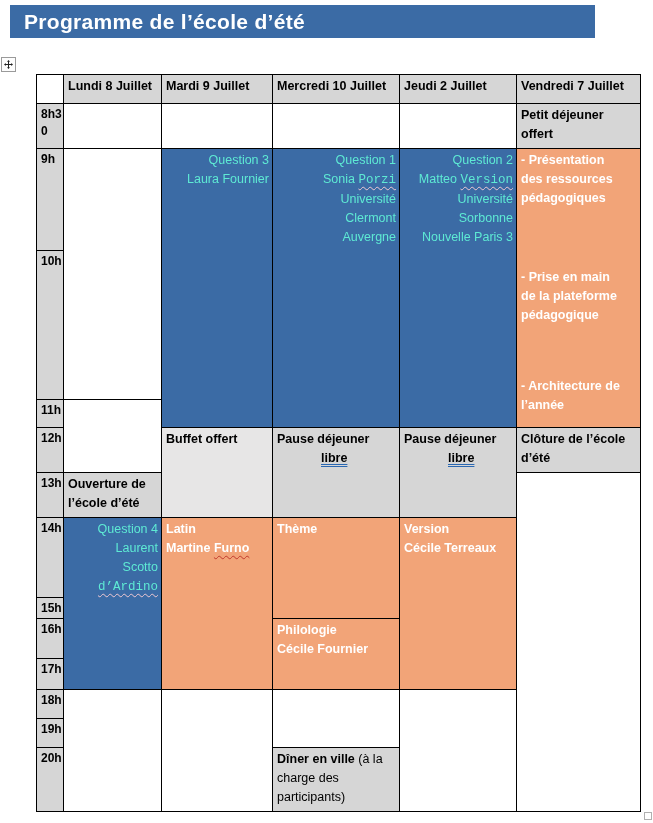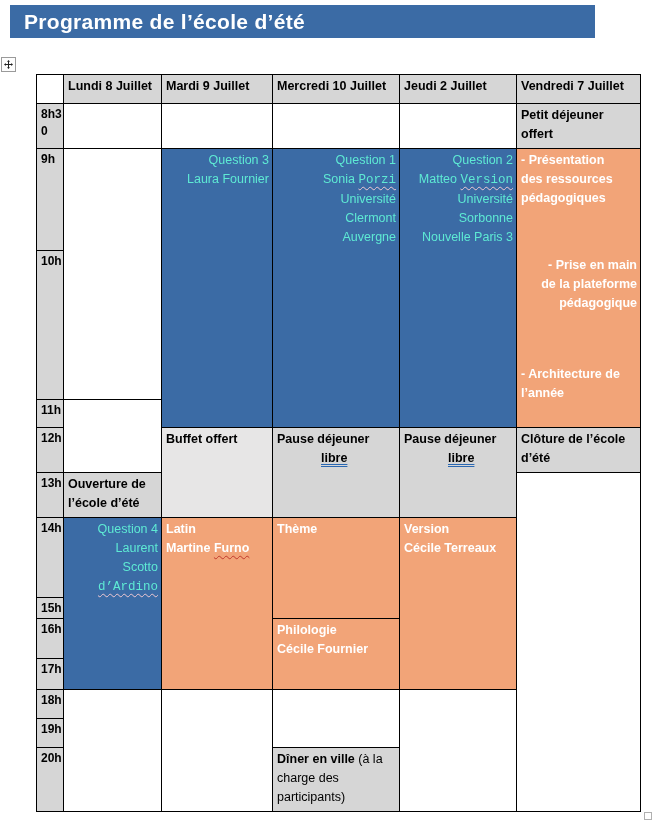--- a/index.html
+++ b/index.html
@@ -34,21 +34,21 @@
   .txt{white-space:pre-line;}
   .hd .txt{white-space:nowrap;}
   .g{background:var(--gray);font-weight:bold;}
   .lg{background:var(--gray-light);font-weight:bold;}
   .hd{background:var(--gray);font-weight:bold;}
   .time{background:var(--gray);font-weight:bold;font-size:12px;line-height:17px;padding:2px 0 1px 4px;}
   .brk .txt{word-break:break-all;}
   .bl{background:var(--blue);color:#5eead4;text-align:right;}
   .or{background:var(--orange);color:#fff;font-weight:bold;}
   .vm .para{margin:0;}
-  .vm .para:nth-child(2){margin-top:48px;text-align:right;}
+  .vm .para:nth-child(2){margin-top:60px;}
   .vm .para:nth-child(3){margin-top:52px;}
   .sq{text-decoration-line:underline;text-decoration-style:wavy;text-decoration-thickness:1px;text-underline-offset:3px;}
   .sq-light{text-decoration-color:#f0c8d2;font-family:Liberation Mono, monospace;}
   .sq-red{text-decoration-color:#c0392b;}
   .grammar{text-decoration-line:underline;text-decoration-style:double;text-decoration-color:#2a67b1;text-decoration-thickness:1px;text-underline-offset:2px;padding-left:44px;}
   .reg{font-weight:normal;}
 </style>
 </head>
 <body>
 

